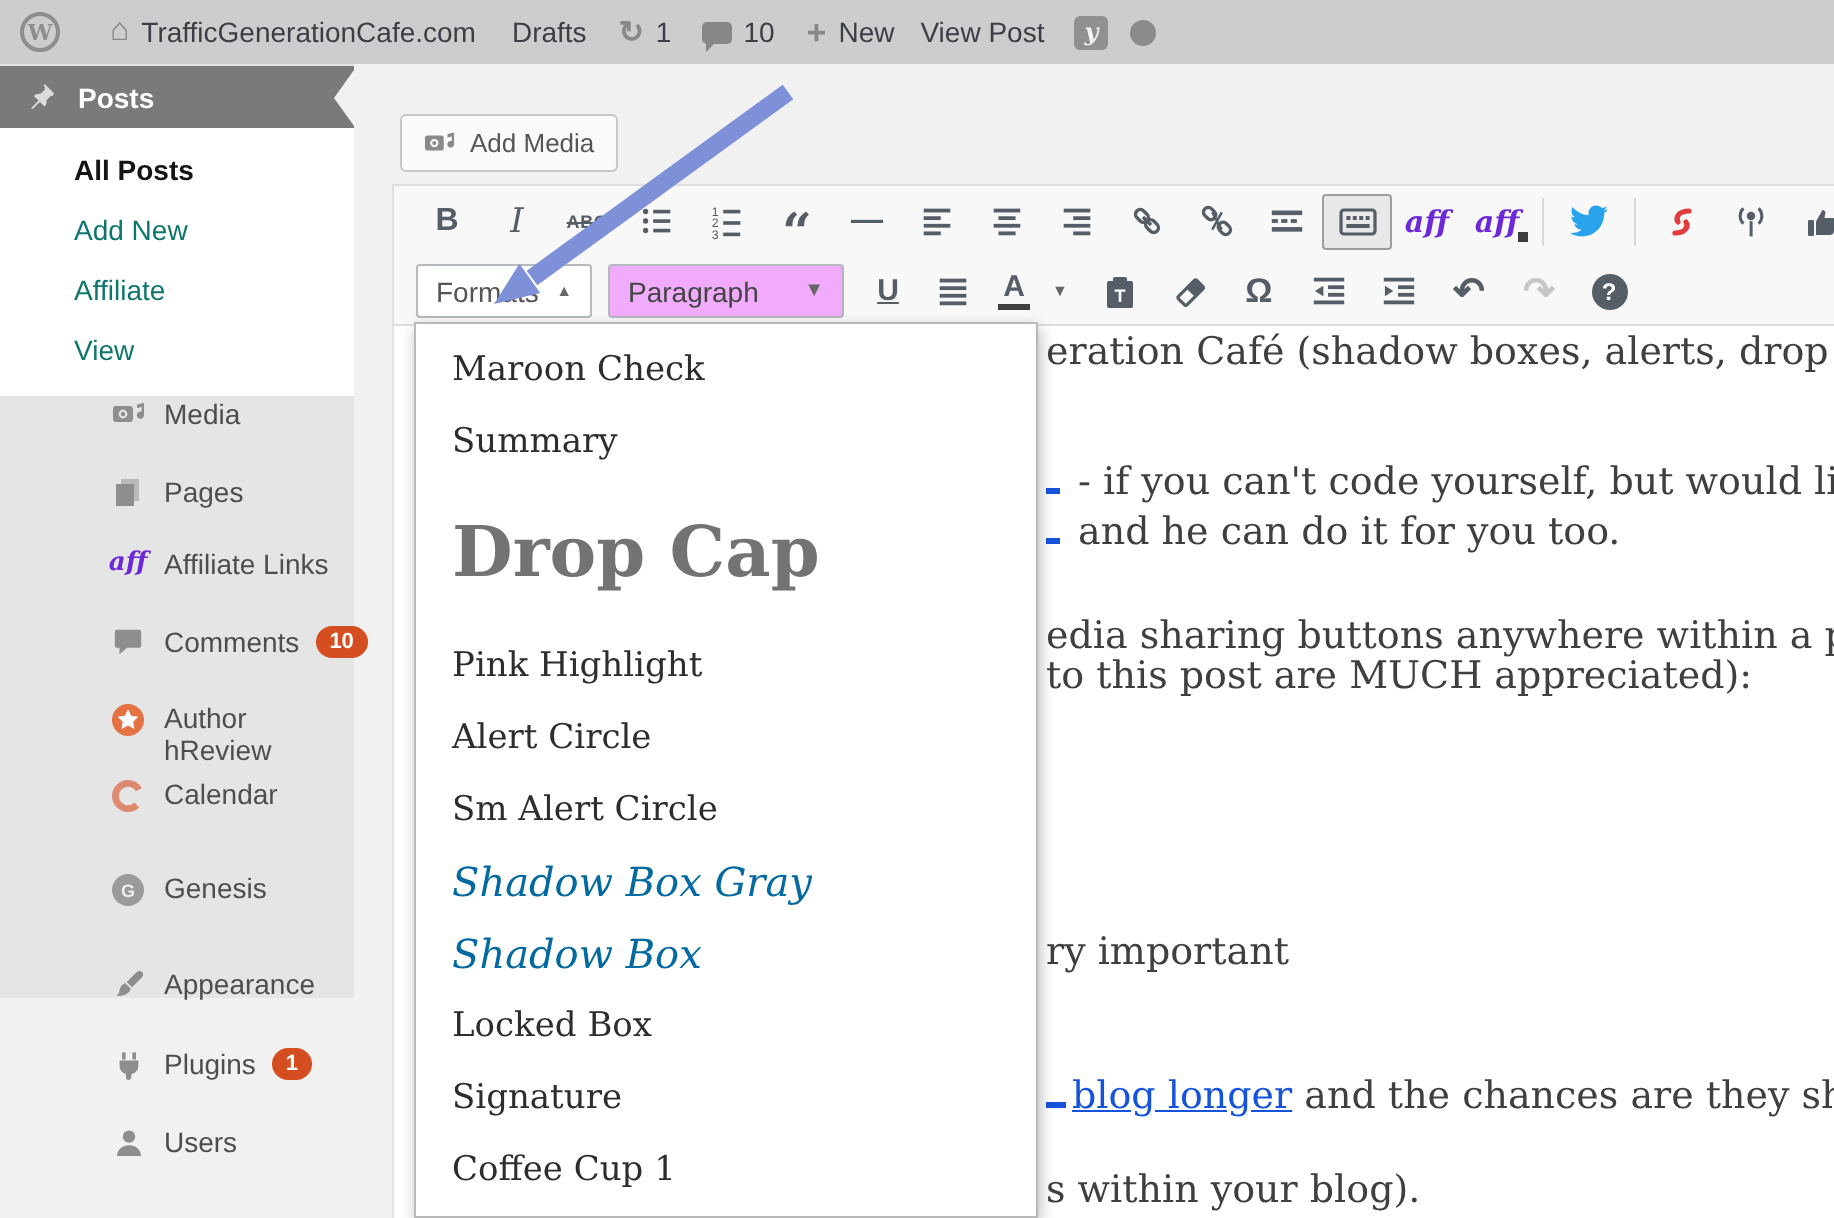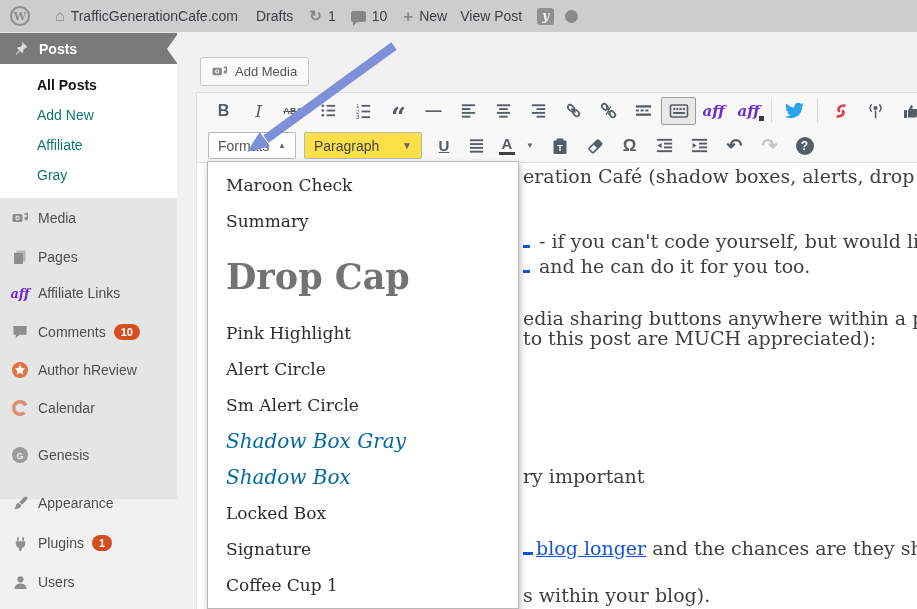--- a/index.html
+++ b/index.html
@@ -45,21 +45,21 @@
     position: absolute; top: 1px; left: 0; width: 177px; height: 31px;
     background: #7a7a7a; color: #fff; font-size: 14px; font-weight: bold;
     display: flex; align-items: center; cursor: pointer;
   }
   .menu-posts .mi-icon { margin: 0 9px 0 10px; }
   .menu-posts::after { content:""; position: absolute; right: 0; top: 50%; margin-top: -14px;
     border-top: 14px solid transparent; border-bottom: 14px solid transparent; border-right: 10px solid #f1f1f1; }
   .submenu { position: absolute; top: 32px; left: 0; width: 177px; height: 134px; background: #fff; padding-top: 6px; }
   .sub-item { height: 30px; line-height: 30px; padding-left: 37px; font-size: 14px; color: #0f766e; cursor: pointer; }
   .sub-item.current { color: #141414; font-weight: bold; }
-  .mitem { position: absolute; left: 0; width: 177px; height: 38px; display: flex; align-items: center; cursor: pointer; }
+  .mitem { position: absolute; left: 0; width: 177px; height: 38px; display: flex; align-items: flex-start; cursor: pointer; padding-left: 44px; }
   .mi-icon { width: 20px; margin-left: 10px; display: flex; align-items: center; justify-content: center; color: #8e8e8e; flex: none; }
   .mi-label { margin-left: 8px; font-size: 14px; color: #4e4e4e; }
   .badge {
     margin-left: 8px; background: #d54e21; color: #fff; font-size: 11px; font-weight: bold;
     border-radius: 10px; padding: 1px 7px; line-height: 14px;
   }
 
   
   .toolbar {
     position: absolute; left: 196px; top: 92px; width: 721px; height: 71px;
@@ -84,21 +84,21 @@
   .g-aff { font-family: "DejaVu Serif", serif; font-style: italic; font-weight: bold; font-size: 15px; color: #6d28d9; position: relative; }
   .aff-box::after { content:""; position: absolute; right: -4px; bottom: -1px; width: 5px; height: 5px; background: #3c3c3c; }
   .help-circle { width: 18px; height: 18px; border-radius: 50%; background: #555d66; color: #fff;
     font-size: 12px; font-weight: bold; display: flex; align-items: center; justify-content: center; }
   .formats-btn {
     width: 88px; height: 27px; background: #fff; border: 1px solid #b4b9be; border-radius: 2px;
     display: flex; align-items: center; justify-content: space-between; padding: 0 9px;
     font-size: 14px; color: #555; cursor: pointer; flex: none;
   }
   .para-select {
-    margin-left: 8px; width: 118px; height: 27px; background: #fde047; border: 1px solid #b4b9be; border-radius: 2px;
+    margin-left: 8px; width: 118px; height: 27px; background: #f0abfc; border: 1px solid #b4b9be; border-radius: 2px;
     display: flex; align-items: center; justify-content: space-between; padding: 4px 9px;
     font-size: 14px; color: #444; cursor: pointer; flex: none;
   }
   .caret { font-size: 8px; color: #666; }
   .btn-sm { width: 32px; }
   .color-btn { width: 30px; flex-direction: column; gap: 1px; }
   .color-bar { width: 16px; height: 3px; background: #3f3f3f; }
   .caret-btn { width: 16px; }
 
   .addmedia {
@@ -172,21 +172,21 @@
           <path d="M9.6 1.2c.3 0 .6.1.8.3l4.1 4.1c.4.4.4 1.1 0 1.5-.3.3-.8.4-1.2.2l-2.4 2.4c.3 1.2-.1 2.5-1 3.4l-2.5-2.5-3.4 3.4-1.2.5.5-1.2 3.4-3.4-2.5-2.5c.9-.9 2.2-1.3 3.4-1L10 4.1c-.2-.4-.1-.9.2-1.2l-.6-.6c.2-.2-.3-1.1 0-1.1z"></path>
         </svg>
     </span>
     <span>Posts</span>
   </div>
 
   <div class="submenu">
     <div class="sub-item current">All Posts</div>
     <div class="sub-item">Add New</div>
     <div class="sub-item">Affiliate</div>
-    <div class="sub-item">Gray</div>
+    <div class="sub-item">View</div>
   </div>
 
   <div class="mitem" style="top:167px">
     <span class="mi-icon">
       <svg width="17" height="17" viewBox="0 0 17 17" fill="currentColor">
           <rect x="0.5" y="4" width="10" height="8" rx="1.5"></rect>
           <circle cx="5.5" cy="8" r="2.2" fill="#e5e5e5"></circle>
           <circle cx="5.5" cy="8" r="1.1"></circle>
           <path d="M12.5 3.2l3.5-.8v6.2a1.8 1.8 0 1 1-1.2-1.7V4.5l-2.3.5z"></path>
         </svg>

